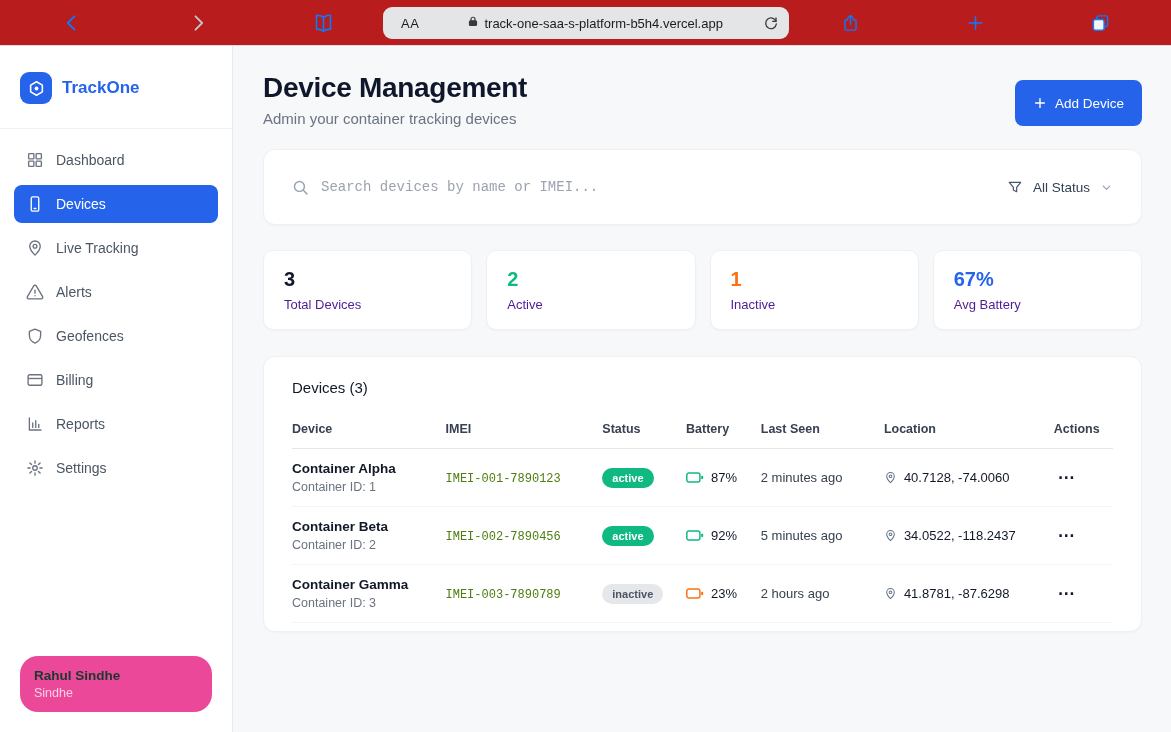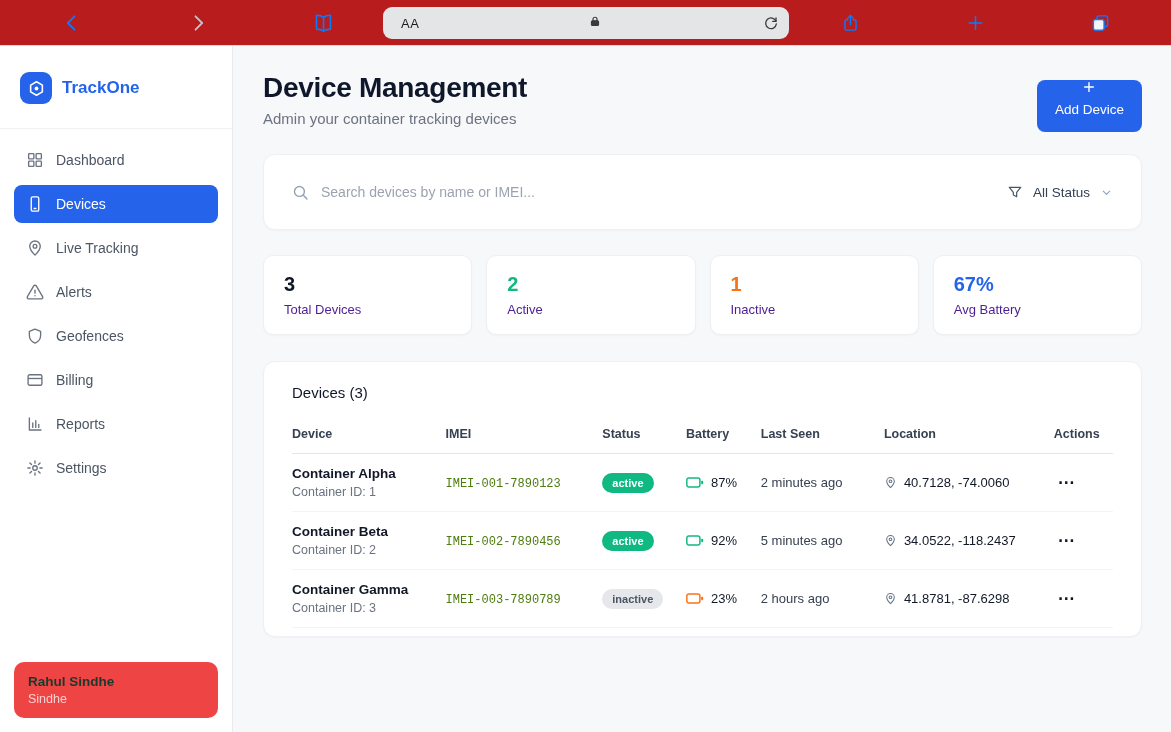--- a/index.html
+++ b/index.html
@@ -36,39 +36,39 @@
   .brand-name { font-size: 17px; font-weight: 700; color: #2563eb; }
   .nav { padding: 12px 14px 0 14px; }
   .nav-item {
     display: flex; align-items: center; gap: 12px; height: 38px; padding: 0 12px;
     margin-bottom: 6px; border-radius: 8px; color: #4b5563; font-size: 14px; cursor: pointer;
   }
   .nav-item svg { color: #6b7280; }
   .nav-item.active { background: #2563eb; color: #ffffff; }
   .nav-item.active svg { color: #ffffff; }
   .sidebar-spacer { flex: 1; }
-  .user-card { margin: 14px; padding: 12px 14px; border-radius: 10px; background: #ef4444; cursor: pointer; }
+  .user-card { margin: 20px; padding: 12px 14px; border-radius: 18px; background: #ec4899; cursor: pointer; }
   .user-name { font-size: 13.5px; font-weight: 700; color: #173a2d; }
   .user-role { font-size: 12.5px; color: rgba(255,255,255,0.75); margin-top: 3px; }
 
   
   .main { flex: 1; padding: 26px 29px 0 30px; overflow: hidden; }
   .page-header { display: flex; align-items: flex-start; justify-content: space-between; }
   .page-title { font-size: 28px; font-weight: 700; color: #0f172a; letter-spacing: -0.3px; }
   .page-subtitle { font-size: 15px; color: #6b7280; margin-top: 6px; }
   .add-btn {
     display: flex; align-items: center; gap: 8px; background: #2563eb; color: #fff;
-    border: none; border-radius: 8px; height: 52px; padding: 0 18px; font-size: 13.5px;
-    font-family: "Liberation Sans", sans-serif; cursor: pointer; margin-top: 8px; flex-direction: column;
+    border: none; border-radius: 8px; height: 46px; padding: 0 18px; font-size: 13.5px;
+    font-family: "Liberation Sans", sans-serif; cursor: pointer; margin-top: 8px;
   }
 
   .card { background: #ffffff; border: 1px solid #eef0f3; border-radius: 12px; box-shadow: 0 1px 2px rgba(16,24,40,0.03); }
 
   .search-card { margin-top: 22px; height: 76px; display: flex; align-items: center; padding: 0 28px; gap: 12px; }
-  .search-input { flex: 1; border: none; outline: none; font-size: 14px; color: #111827; background: transparent; font-family: Liberation Sans, sans-serif; }
+  .search-input { flex: 1; border: none; outline: none; font-size: 14px; color: #111827; background: transparent; font-family: Liberation Mono, monospace; }
   .search-input::placeholder { color: #9ca3af; }
   .status-filter { display: flex; align-items: center; gap: 10px; cursor: pointer; }
   .status-filter-label { font-size: 13.5px; color: #334155; }
 
   .stats-row { margin-top: 25px; display: grid; grid-template-columns: repeat(4, 1fr); gap: 14px; }
   .stat-card { padding: 17px 20px; border-radius: 10px; }
   .stat-value { font-size: 20px; font-weight: 700; }
   .stat-label { font-size: 13px; color: #4c1d95; margin-top: 6px; }
 
   .table-card { margin-top: 26px; padding: 22px 28px 8px 28px; }
@@ -112,20 +112,21 @@
 
   <div class="url-pill">
     <span class="aa-label">AA</span>
     <span class="url-center">
       <span class="dark">
         <svg width="12" height="13" viewBox="0 0 24 24" fill="none" stroke="currentColor" stroke-width="2.4" stroke-linecap="round">
             <rect x="5" y="10.5" width="14" height="9.5" rx="2" fill="currentColor"></rect>
             <path d="M8 10.5 V7.5 a4 4 0 0 1 8 0 v3"></path>
           </svg>
       </span>
+      <span class="url-text">track-one-saa-s-platform-b5h4.vercel.app</span>
     </span>
     <span class="dark" style="display:flex">
       <svg width="16" height="16" viewBox="0 0 24 24" fill="none" stroke="currentColor" stroke-width="2" stroke-linecap="round" stroke-linejoin="round">
           <path d="M19.5 9.5 A8 8 0 1 0 20 13.5"></path>
           <polyline points="19.5,4.5 19.5,9.5 14.5,9.5"></polyline>
         </svg>
     </span>
   </div>
 
   <span class="bicon blue" style="left:841px">

